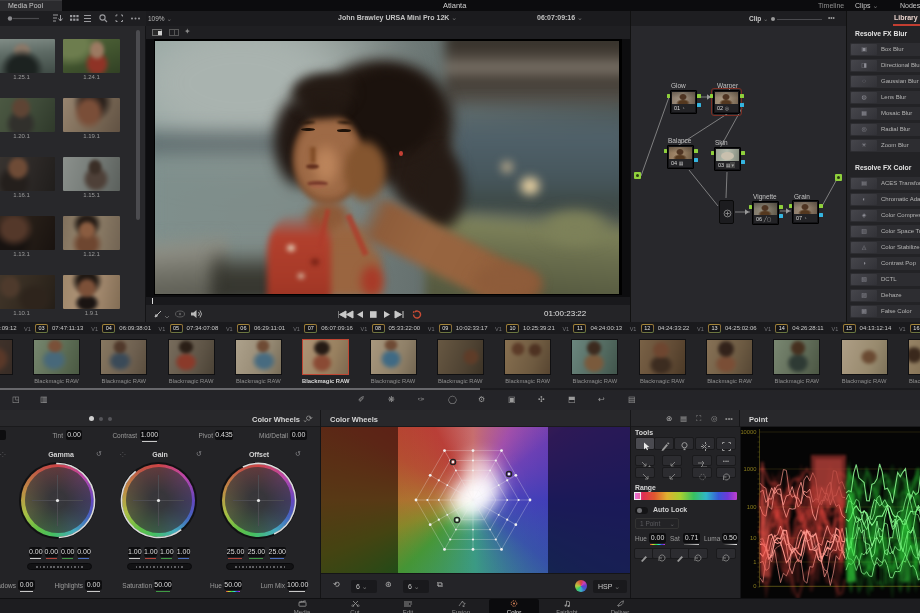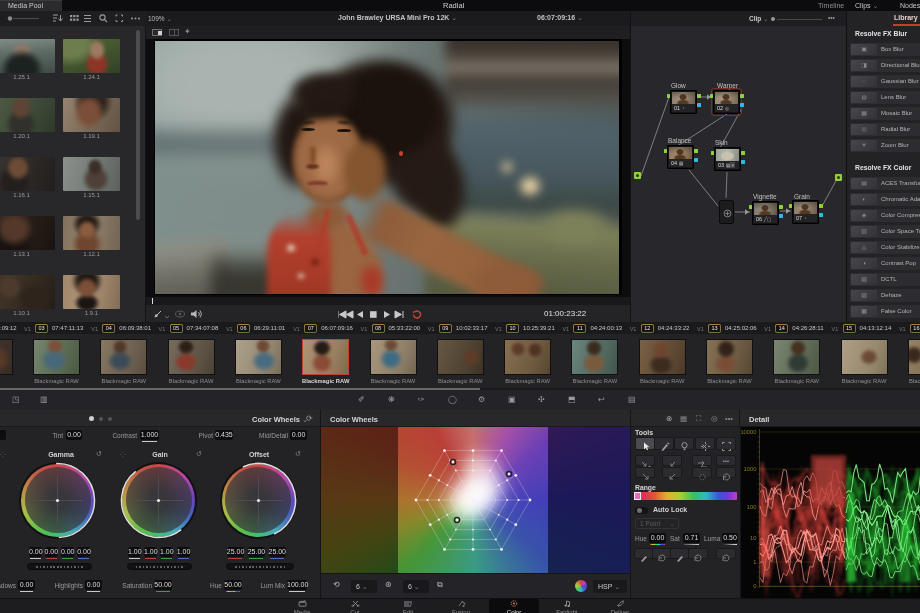--- a/index.html
+++ b/index.html
@@ -50,21 +50,21 @@
 .tsel{background:#4a4a50}
 .tbtn2{width:20px;height:11px;background:#2c2c30;border:1px solid #1a1a1c;border-radius:2px;text-align:center}
 .ftab{width:52px;text-align:center;color:#939393;font-size:6px;line-height:6.5px;top:1px}
 </style></head>
 <body>
 <div id="stage">
 
 <div class="abs" style="left:0;top:0;width:920px;height:11px;background:#0c0c0e"></div>
 <div class="abs" style="left:0;top:0;width:62px;height:11px;background:#2b2b2e;border-top:1px solid #3a3a3d"></div>
 <div class="abs txt" style="left:8px;top:2px;color:#c9c9c9">Media Pool</div>
-<div class="abs txt" style="left:443px;top:1px;color:#d0d0d0;font-size:7.5px">Radial</div>
+<div class="abs txt" style="left:443px;top:1px;color:#d0d0d0;font-size:7.5px">Atlanta</div>
 <div class="abs txt" style="left:818px;top:2px;color:#8f8f8f">Timeline</div>
 <div class="abs txt" style="left:855px;top:2px;color:#c9c9c9">Clips <span style="color:#777">⌄</span></div>
 <div class="abs txt" style="left:900px;top:2px;color:#c9c9c9">Nodes</div>
 
 <div class="abs" style="left:0;top:11px;width:920px;height:15px;background:#1e1e21"></div>
 <div class="abs" style="left:146px;top:11px;width:484px;height:15px;background:#1b1b1e"></div>
 <div class="abs" style="left:630px;top:11px;width:216px;height:15px;background:#1e1e21;border-left:1px solid #111"></div>
 <div class="abs" style="left:846px;top:11px;width:74px;height:15px;background:#232326;border-left:1px solid #111"></div>
 <svg class="abs" style="left:0;top:11px" width="146" height="15" viewBox="0 0 146 15">
   <circle cx="10" cy="7.5" r="2.2" fill="#8a8a8e"></circle>
@@ -539,21 +539,21 @@
   <div class="abs txt" style="left:306px;top:4px;font-size:8px;color:#9a9a9a">⟳</div>
   <div class="abs" style="left:320px;top:0;width:1px;height:17px;background:#161618"></div>
   <div class="abs hdr" style="left:330px;top:5px">Color Wheels</div>
   <div class="abs" style="left:630px;top:0;width:1px;height:17px;background:#161618"></div>
   <div class="abs txt" style="left:666px;top:4px;font-size:7.5px;color:#b5b5b5">⊛</div>
   <div class="abs txt" style="left:680px;top:4px;font-size:7.5px;color:#8a8a8a">▦</div>
   <div class="abs txt" style="left:696px;top:4px;font-size:7.5px;color:#8a8a8a">⛶</div>
   <div class="abs txt" style="left:711px;top:4px;font-size:7.5px;color:#8a8a8a">◎</div>
   <div class="abs txt" style="left:725px;top:4px;font-size:7.5px;color:#8a8a8a">•••</div>
   <div class="abs" style="left:739px;top:0;width:1px;height:17px;background:#161618"></div>
-  <div class="abs hdr" style="left:749px;top:5px">Detail</div>
+  <div class="abs hdr" style="left:749px;top:5px">Point</div>
 </div>
 
 <div class="abs" style="left:0;top:427px;width:320px;height:171px;background:#232326;overflow:hidden" id="wheels">
   <div class="abs vbox" style="left:-14px;top:3px;width:20px">0</div>
   <div class="abs wlab" style="left:33px;top:5px;width:30px;text-align:right">Tint</div>
       <div class="abs vbox" style="left:66px;top:3px;width:16px">0.00</div>
   <div class="abs wlab" style="left:100px;top:5px;width:37px;text-align:right">Contrast</div>
       <div class="abs vbox" style="left:140px;top:3px;width:19px">1.000</div>
       <div class="abs" style="left:142px;top:13.5px;width:15px;height:1.5px;background:#c9c9c9"></div>
   <div class="abs wlab" style="left:185px;top:5px;width:28px;text-align:right">Pivot</div>

